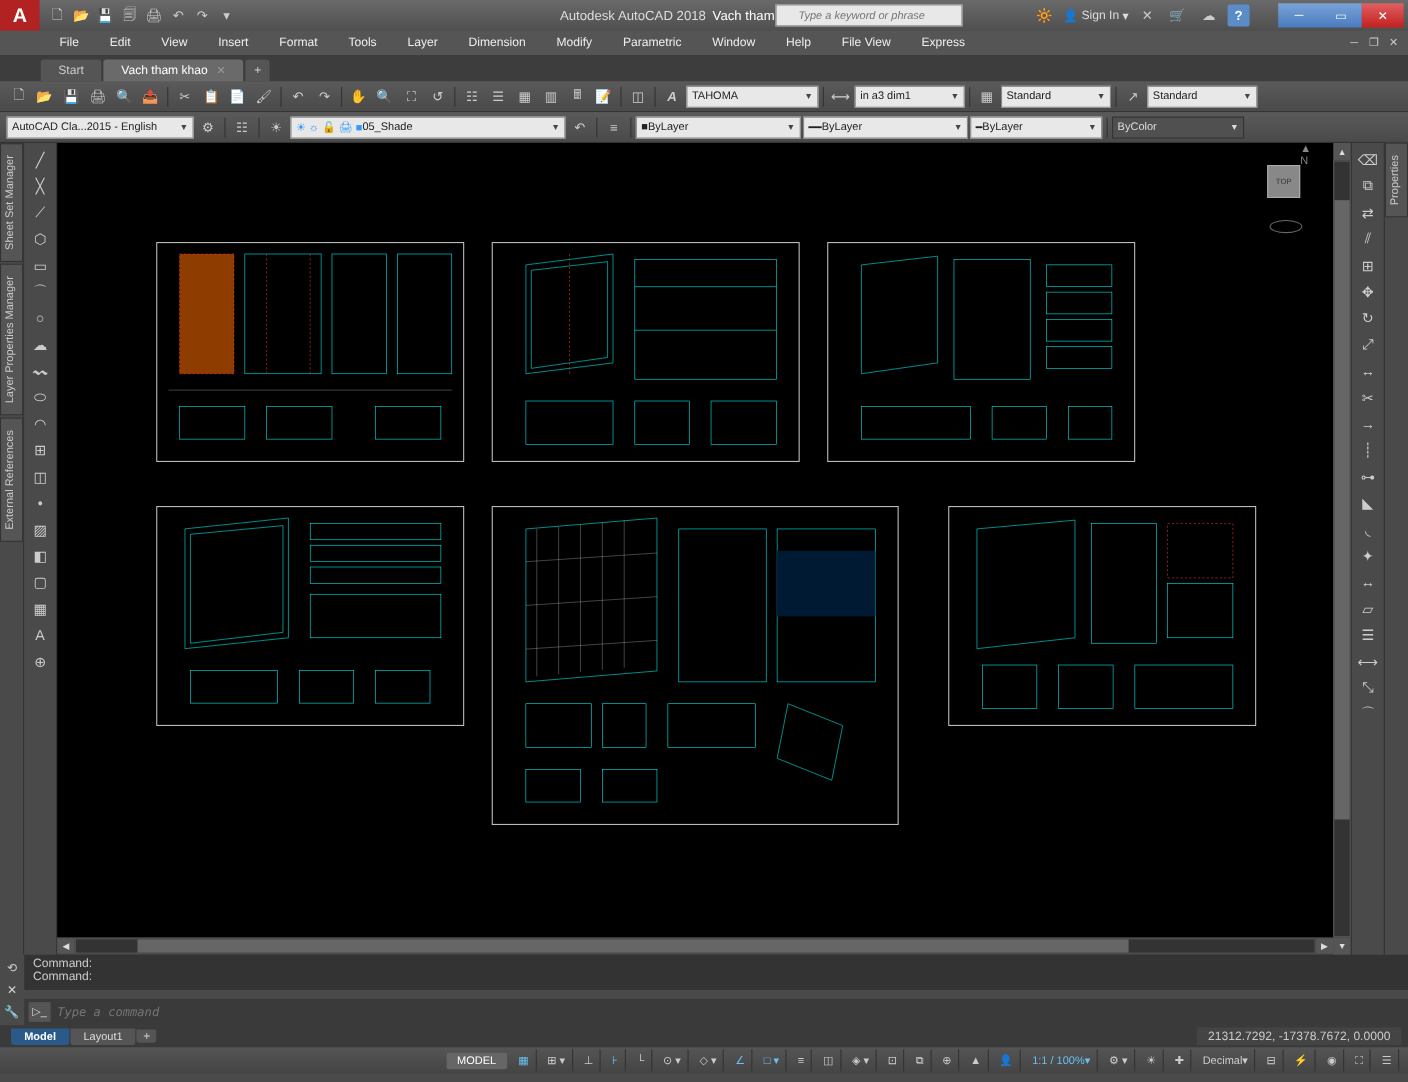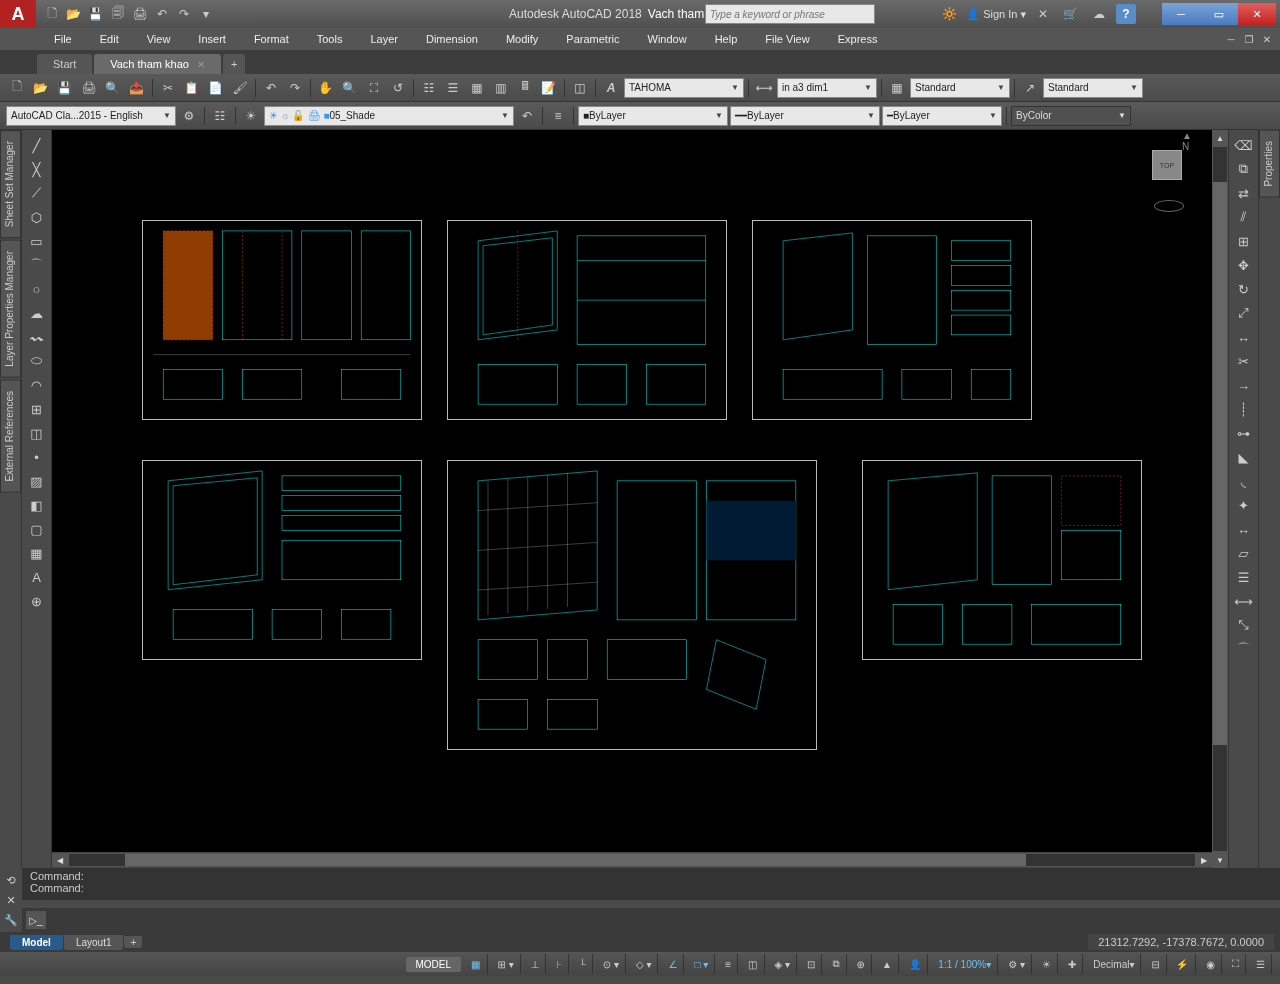--- a/index.html
+++ b/index.html
@@ -6,21 +6,21 @@
 body { background: #4a4a4a; color: #ddd; font-size: 11px; overflow: hidden; width: 1280px; height: 984px; position: relative; }
 
 
 .titlebar { height: 28px; background: linear-gradient(#6a6a6a, #4f4f4f); display: flex; align-items: center; position: relative; }
 .app-logo { width: 36px; height: 28px; background: #b22222; display: flex; align-items: center; justify-content: center; color: #fff; font-weight: bold; font-size: 18px; }
 .qat { display: flex; gap: 2px; padding: 0 6px; }
 .qat-btn { width: 20px; height: 20px; display: flex; align-items: center; justify-content: center; color: #ccc; font-size: 12px; cursor: pointer; }
 .title-center { position: absolute; left: 50%; transform: translateX(-50%); color: #eee; font-size: 12px; display: flex; gap: 6px; }
 .title-center .appname { color: #ddd; }
 .title-center .docname { color: #fff; }
-.search-box { position: absolute; left: 705px; width: 170px; height: 20px; background: #e8e8e8; border: 1px solid #888; display: flex; align-items: center; padding: 0 4px; }
+.search-box { position: absolute; left: 705px; width: 170px; height: 20px; background: #e8e8e8; border: 1px solid #888; display: flex; align-items: center; padding: 0 20px; }
 .search-box input { border: none; background: transparent; font-size: 10px; font-style: italic; color: #666; width: 100%; outline: none; }
 .title-right { margin-left: auto; display: flex; align-items: center; gap: 6px; padding-right: 4px; }
 .signin { color: #ddd; font-size: 11px; display: flex; align-items: center; gap: 3px; }
 .win-controls { display: flex; margin-left: 20px; }
 .win-btn { width: 38px; height: 22px; display: flex; align-items: center; justify-content: center; color: #fff; font-size: 11px; }
 .win-min { background: linear-gradient(#7aa3d6,#4a7bc0); }
 .win-max { background: linear-gradient(#7aa3d6,#4a7bc0); }
 .win-close { background: linear-gradient(#e06060,#c42020); }
 .help-btn { width: 20px; height: 20px; background: #5a8dc8; border-radius: 2px; color:#fff; display:flex;align-items:center;justify-content:center;font-weight:bold;font-size:12px;}
 
@@ -460,20 +460,21 @@
   <div>Command:</div>
 </div>
 </div>
 </div>
 <div style="display:flex">
 <div class="left-cmd-col">
   <div class="left-cmd-btn">🔧</div>
 </div>
 <div class="cmd-input-row" style="flex:1">
   <div class="cmd-prompt">▷_</div>
+  <input class="cmd-input" placeholder="Type a command" style="">
 </div>
 </div>
 
 <div class="layout-tabs">
   <div class="layout-tab active">Model</div>
   <div class="layout-tab">Layout1</div>
   <div class="layout-add">+</div>
   <div class="coords">21312.7292, -17378.7672, 0.0000</div>
 </div>
 

